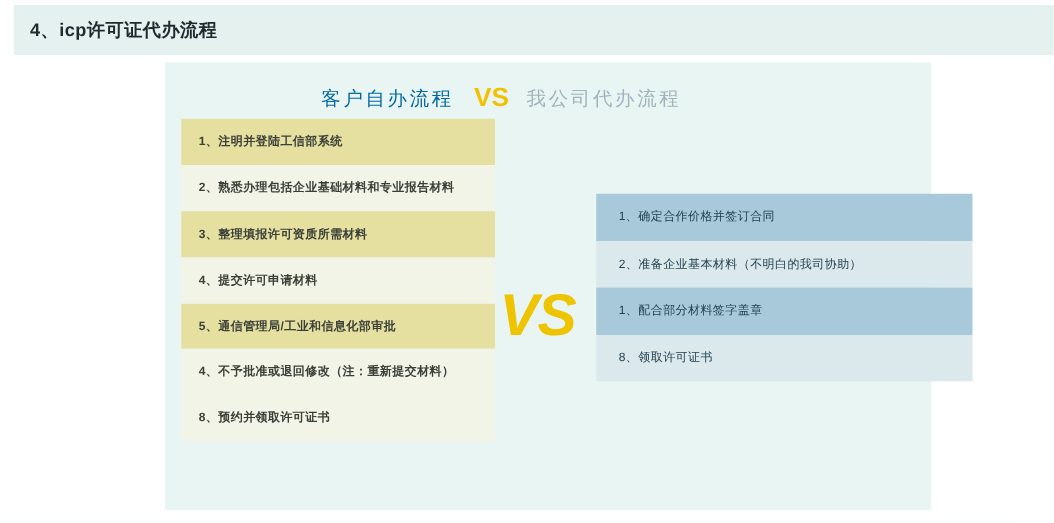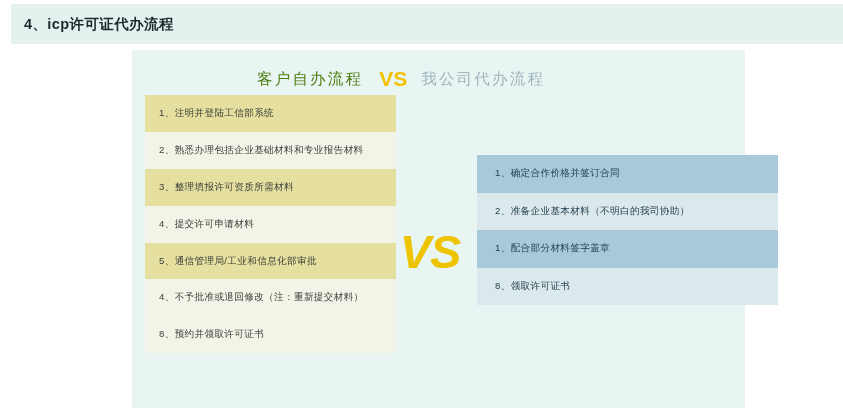--- a/index.html
+++ b/index.html
@@ -56,21 +56,21 @@
     top: 12px;
     width: 613px;
     height: 34px;
     display: flex;
     align-items: center;
     justify-content: flex-start;
     padding-left: 125px;
   }
   .title-left {
     font-size: 15.5px;
-    color: #4d7c0f;
+    color: #0369a1;
     font-family: "Liberation Serif", "DejaVu Serif", serif;
     letter-spacing: 2.2px;
     white-space: nowrap;
   }
   .title-vs-small {
     font-size: 21px;
     font-weight: bold;
     color: #f2c200;
     font-style: normal;
     margin: 0 14px 0 16px;
@@ -94,20 +94,21 @@
   }
   .list-left .row {
     height: 36.9px;
     display: flex;
     align-items: center;
     padding-left: 14px;
     font-size: 9.6px;
     color: #3a3f38;
     letter-spacing: 0.35px;
     white-space: nowrap;
+    font-weight: bold;
   }
   .list-left .row.odd  { background: #e5e0a0; }
   .list-left .row.even { background: #f1f4e6; }
 
   
   .list-right {
     position: absolute;
     left: 345px;
     top: 105px;
     width: 301px;

